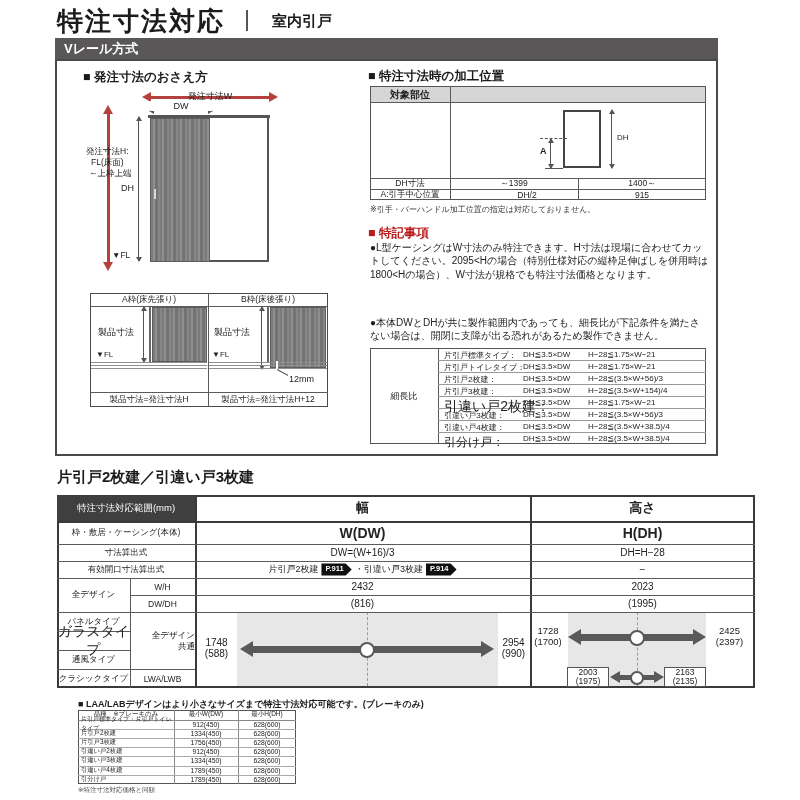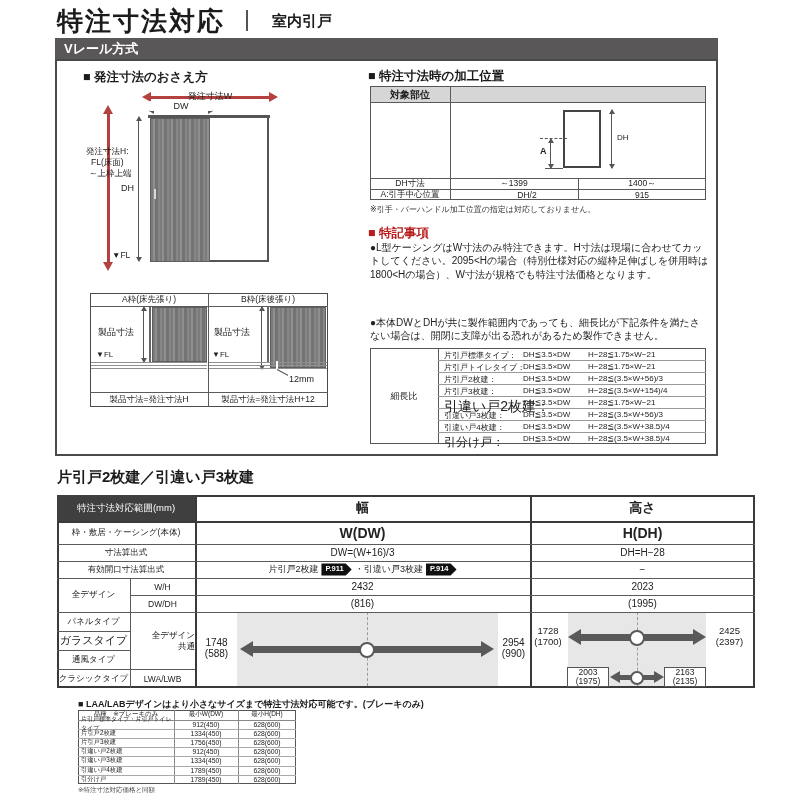--- a/index.html
+++ b/index.html
@@ -227,21 +227,21 @@
 
   <div class="ab ctr" style="left:57px;top:578px;width:73px;height:34px;font-size:8.5px;">全デザイン</div>
   <div class="ab ctr" style="left:130px;top:578px;width:65px;height:17px;font-size:8.5px;">W/H</div>
   <div class="ab ctr" style="left:130px;top:595px;width:65px;height:17px;font-size:8.5px;">DW/DH</div>
   <div class="ab ctr" style="left:195px;top:578px;width:335px;height:17px;font-size:10px;">2432</div>
   <div class="ab ctr" style="left:195px;top:595px;width:335px;height:17px;font-size:10px;">(816)</div>
   <div class="ab ctr" style="left:530px;top:578px;width:225px;height:17px;font-size:10px;">2023</div>
   <div class="ab ctr" style="left:530px;top:595px;width:225px;height:17px;font-size:10px;">(1995)</div>
 
   <div class="ab ctr" style="left:57px;top:612px;width:73px;height:19px;font-size:8.5px;">パネルタイプ</div>
-  <div class="ab ctr" style="left:57px;top:631px;width:73px;height:19px;font-size:11px;">ガラスタイプ</div>
+  <div class="ab ctr" style="left:57px;top:631px;width:73px;height:19px;font-size:14px;">ガラスタイプ</div>
   <div class="ab ctr" style="left:57px;top:650px;width:73px;height:19px;font-size:8.5px;">通風タイプ</div>
   <div class="ab ctr" style="left:57px;top:669px;width:73px;height:19px;font-size:8.5px;">クラシックタイプ</div>
   <div class="ab ctr" style="left:130px;top:612px;width:65px;height:57px;font-size:8.5px;flex-direction:column;line-height:11px;align-items:flex-end;">
     <span>全デザイン</span>
     <span>共通</span>
   </div>
   <div class="ab ctr" style="left:130px;top:669px;width:65px;height:19px;font-size:8.5px;">LWA/LWB</div>
 
   <div class="ab ctr" style="left:196px;top:637px;width:41px;flex-direction:column;font-size:10px;line-height:11px;">
     <span>1748</span>

